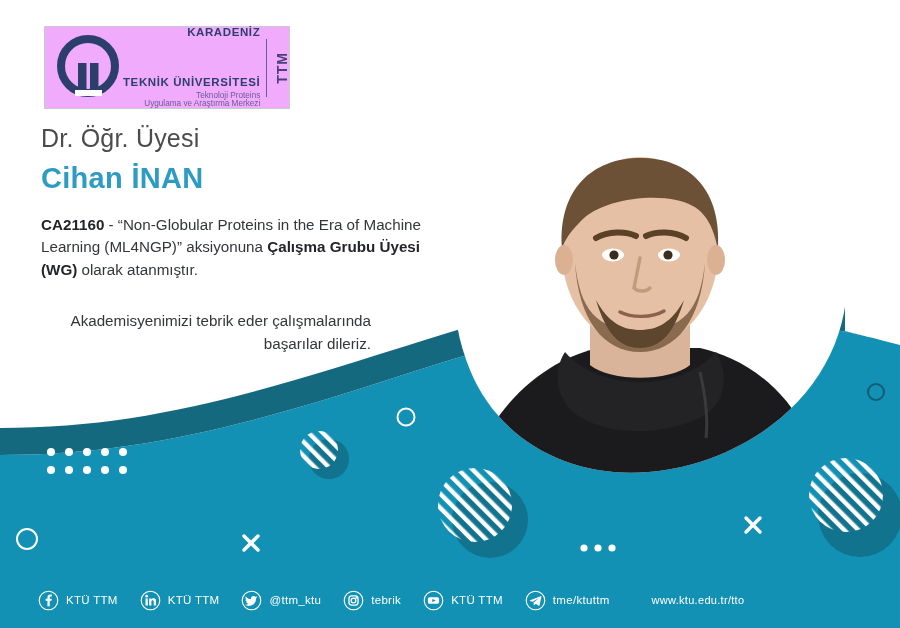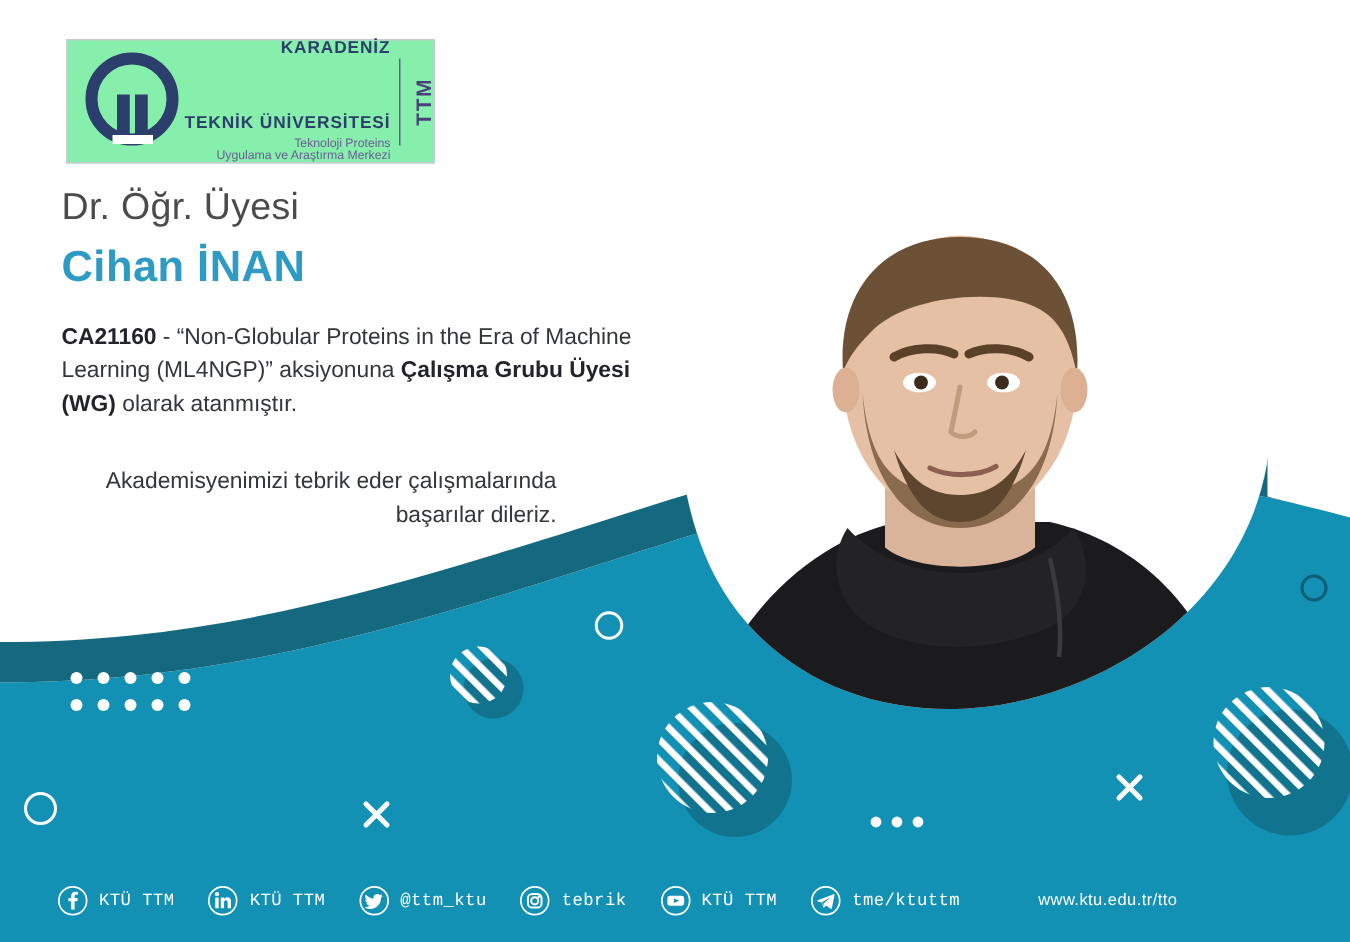--- a/index.html
+++ b/index.html
@@ -26,21 +26,21 @@
   }
 
   
   .logo-box {
     position: absolute;
     left: 44px;
     top: 26px;
     width: 246px;
     height: 83px;
     border: 1px solid #c9c9d2;
-    background: #86efac;
+    background: #f0abfc;
     display: flex;
     align-items: center;
     box-sizing: border-box;
     padding: 4px 6px 4px 8px;
   }
   .logo-mark {
     width: 70px;
     height: 70px;
     flex: 0 0 70px;
   }
@@ -156,27 +156,26 @@
   .soc-ico {
     width: 21px;
     height: 21px;
     flex: 0 0 21px;
     margin-right: 7px;
   }
   .soc-label {
     font-size: 11.5px;
     color: #ffffff;
     letter-spacing: 0.3px;
-    font-family: Liberation Mono, monospace;
   }
   .site-url {
     font-size: 11px;
     color: #ffffff;
     letter-spacing: 0.3px;
-    margin-left: 30px;
+    margin-left: 20px;
     white-space: nowrap;
   }
 </style>
 </head>
 <body>
 
 <div class="poster">
 
   <svg class="bg-layer" viewBox="0 0 900 628" preserveAspectRatio="none" xmlns="http://www.w3.org/2000/svg">
     <defs>

